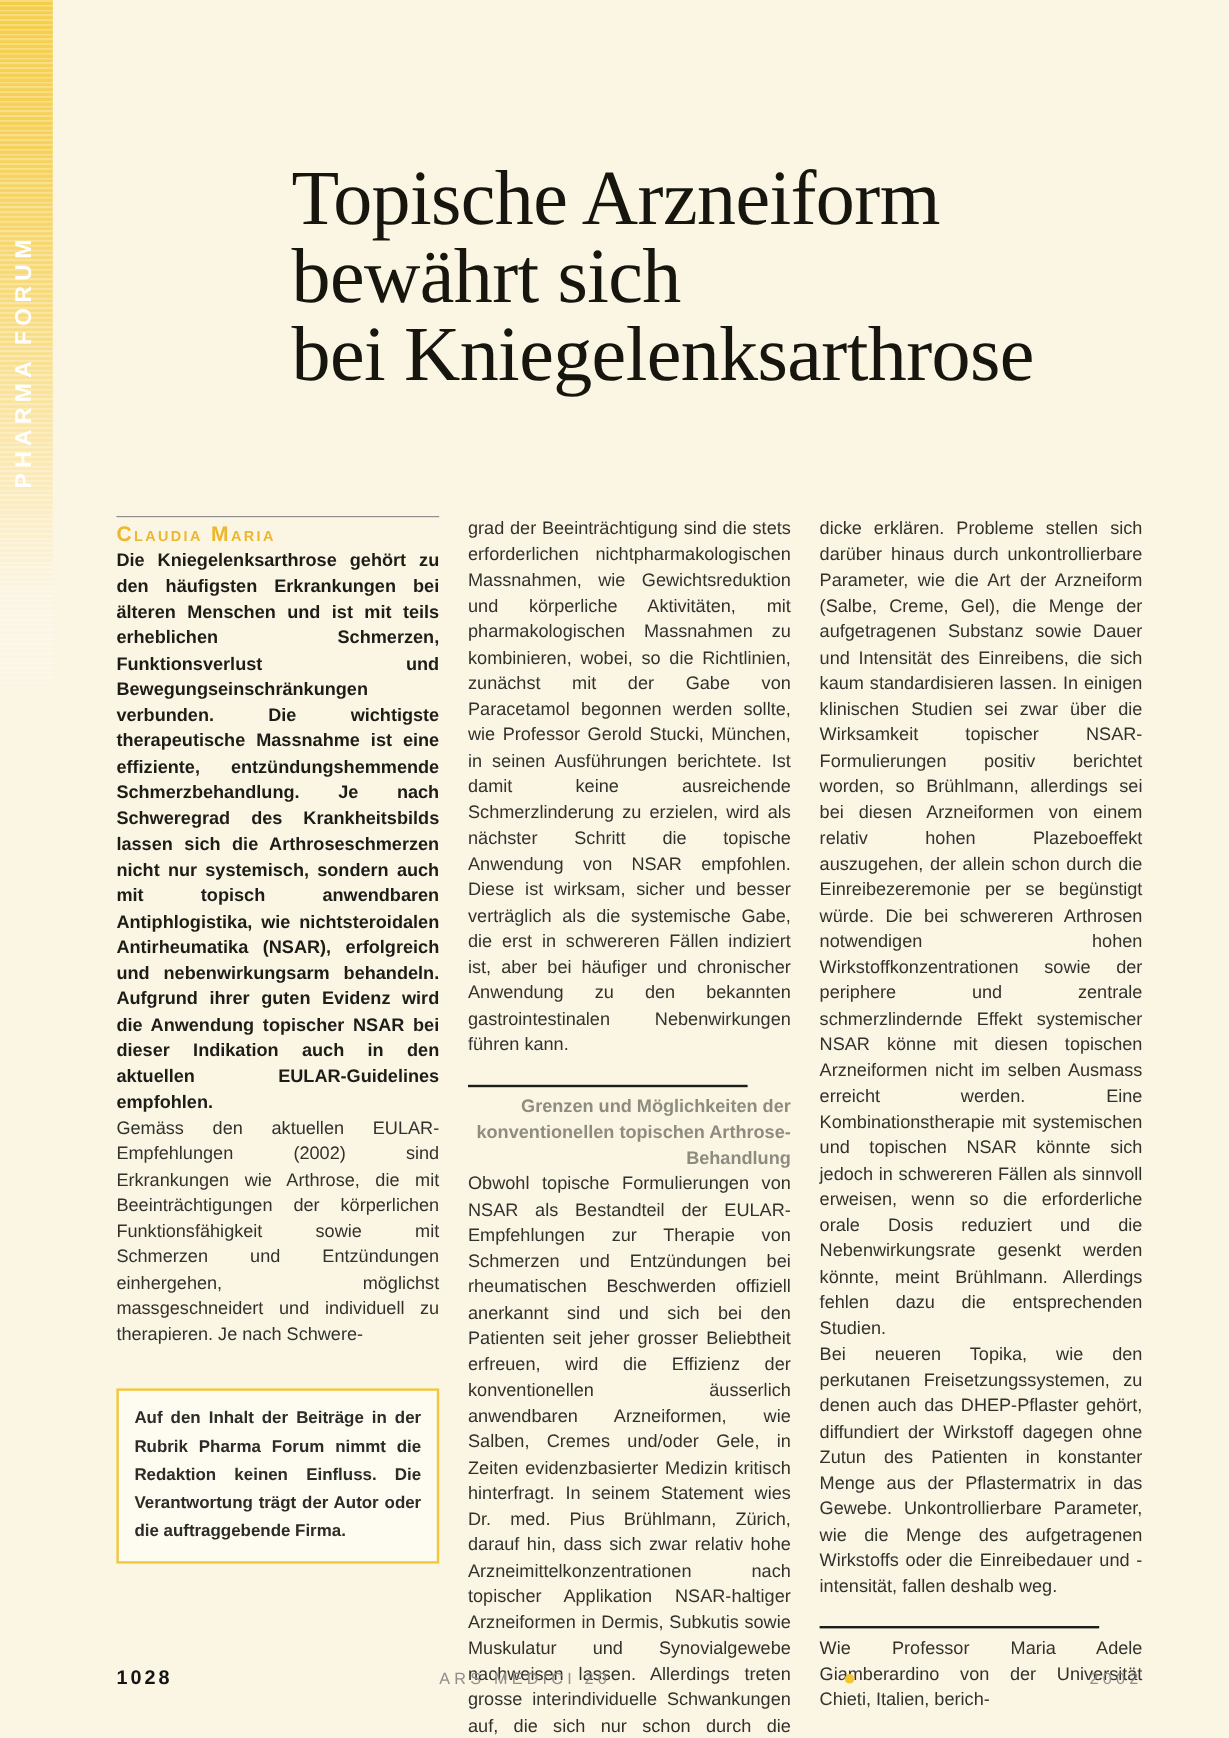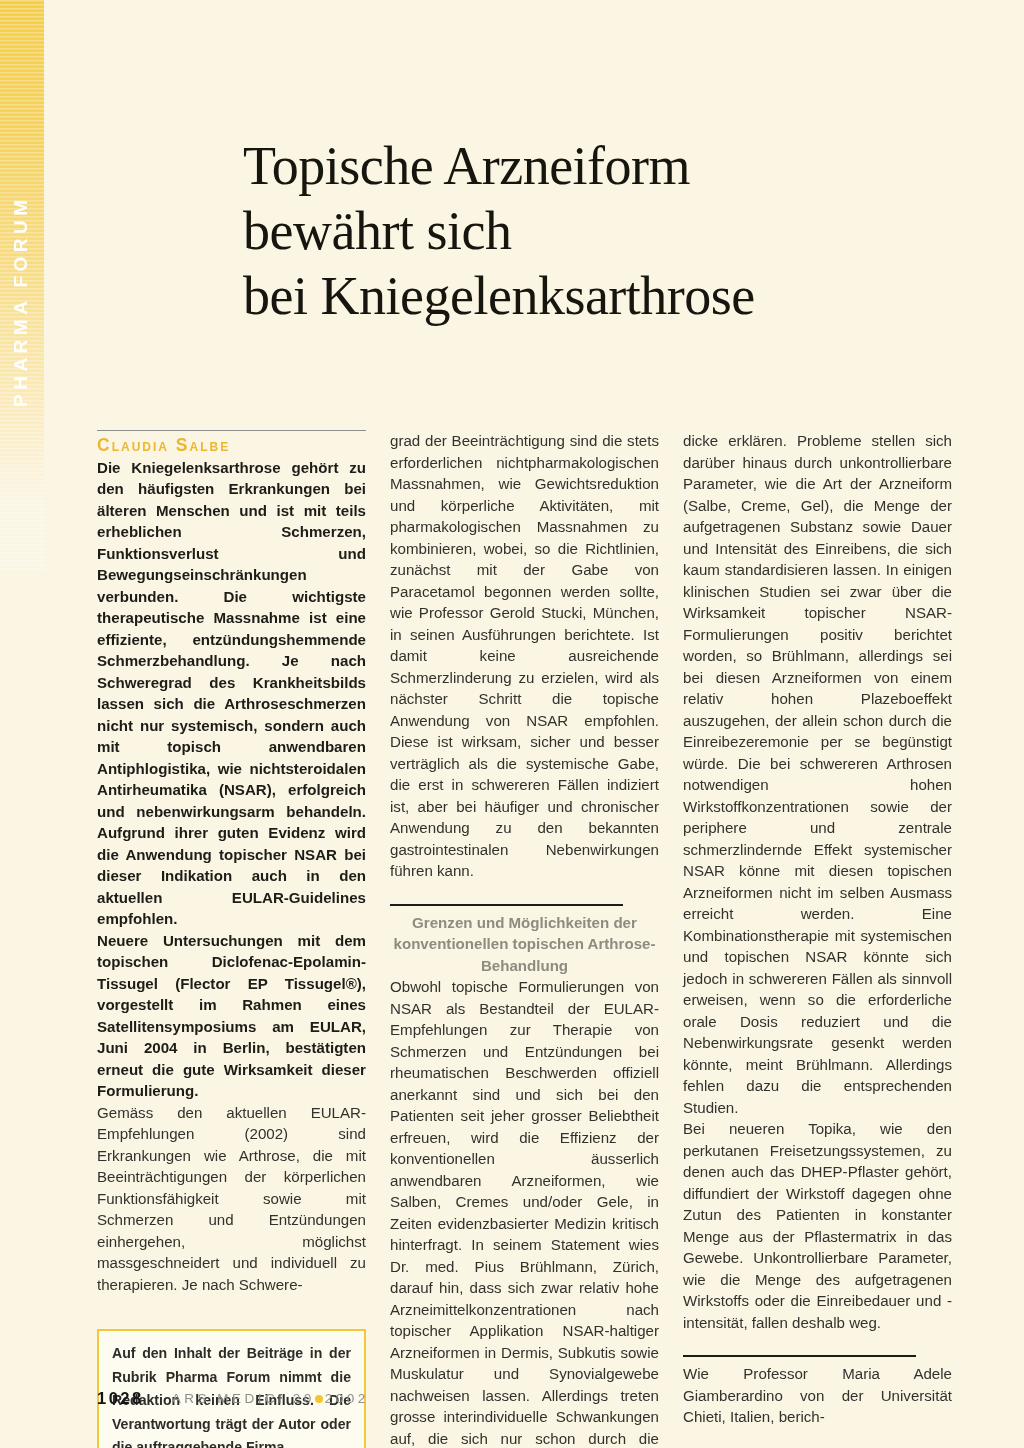--- a/index.html
+++ b/index.html
@@ -23,21 +23,21 @@
   .sidebar-label{
     position:absolute;left:10px;top:407px;
     transform:rotate(-90deg);transform-origin:0 0;
     white-space:nowrap;
     color:#FFFFFF;font-weight:bold;font-size:19px;letter-spacing:4.5px;
   }
   
   .page-title{
     position:absolute;left:243px;top:134px;margin:0;
     font-family:"Liberation Serif","DejaVu Serif",serif;
-    font-weight:400;font-size:54px;line-height:65px;
+    font-weight:400;font-size:65px;line-height:65px;
     letter-spacing:-0.5px;color:#16160f;white-space:pre-line;
   }
   
   .columns{
     position:absolute;left:97px;top:430px;width:855px;
     display:flex;gap:24px;
   }
   .col{
     width:269px;flex:0 0 269px;
     font-size:15.1px;line-height:21.5px;color:#32322d;
@@ -54,27 +54,27 @@
   .first-body-para{margin-top:42px;}
   .notice-box{
     margin-top:34px;
     border:2px solid #F2C73B;background:#FEFBF1;
     padding:11px 13px 13px 13px;
     font-size:14.1px;line-height:23.5px;font-weight:bold;color:#2c2c28;
   }
   .subhead-block{margin-top:22px;}
   .section-rule{width:233px;border-top:2px solid #1c1c1a;margin-bottom:6px;}
   .section-subheading{
-    color:#8D8C7F;font-weight:bold;text-align:center;
+    color:#8D8C7F;font-weight:bold;text-align:right;
     line-height:21.5px;white-space:pre-line;
   }
   
   .footer{
     position:absolute;left:97px;top:1389px;width:855px;
-    display:flex;align-items:center;justify-content:flex-start;
+    display:flex;align-items:center;justify-content:space-between;
   }
   .page-number{
     font-weight:bold;font-size:16.5px;letter-spacing:2.5px;color:#141414;
     margin-right:28px;
   }
   .journal-name,.journal-year{
     font-size:13.5px;font-weight:normal;letter-spacing:3.5px;color:#8E8E8C;
   }
   .separator-dot{
     display:inline-block;width:8px;height:8px;border-radius:50%;
@@ -89,24 +89,23 @@
 </div>
 
 <h1 class="page-title">Topische Arzneiform
 bewährt sich
 bei Kniegelenksarthrose</h1>
 
 <div class="columns">
 
   <div class="col">
     <div class="author-rule"></div>
-    <div class="author-name">Claudia Salbe</div>
+    <div class="author-name">Claudia Maria</div>
     <div class="lead">
       <p>Die Kniegelenksarthrose gehört zu den häufigsten Erkrankungen bei älteren Menschen und ist mit teils erheblichen Schmerzen, Funktionsverlust und Bewegungseinschränkungen verbunden. Die wichtigste therapeutische Massnahme ist eine effiziente, entzündungshemmende Schmerzbehandlung. Je nach Schweregrad des Krankheitsbilds lassen sich die Arthroseschmerzen nicht nur systemisch, sondern auch mit topisch anwendbaren Antiphlogistika, wie nichtsteroidalen Antirheumatika (NSAR), erfolgreich und nebenwirkungsarm behandeln. Aufgrund ihrer guten Evidenz wird die Anwendung topischer NSAR bei dieser Indikation auch in den aktuellen EULAR-Guidelines empfohlen.</p>
-      <p>Neuere Untersuchungen mit dem topischen Diclofenac-Epolamin-Tissugel (Flector EP Tissugel®), vorgestellt im Rahmen eines Satellitensymposiums am EULAR, Juni 2004 in Berlin, bestätigten erneut die gute Wirksamkeit dieser Formulierung.</p>
     </div>
     <p class="first-body-para">Gemäss den aktuellen EULAR-Empfehlungen (2002) sind Erkrankungen wie Arthrose, die mit Beeinträchtigungen der körperlichen Funktionsfähigkeit sowie mit Schmerzen und Entzündungen einhergehen, möglichst massgeschneidert und individuell zu therapieren. Je nach Schwere-</p>
     <div class="notice-box">
       <span>Auf den Inhalt der Beiträge in der Rubrik Pharma Forum nimmt die Redaktion keinen Einfluss. Die Verantwortung trägt der Autor oder die auftraggebende Firma.</span>
     </div>
   </div>
 
   <div class="col">
     <p>grad der Beeinträchtigung sind die stets erforderlichen nichtpharmakologischen Massnahmen, wie Gewichtsreduktion und körperliche Aktivitäten, mit pharmakologischen Massnahmen zu kombinieren, wobei, so die Richtlinien, zunächst mit der Gabe von Paracetamol begonnen werden sollte, wie Professor Gerold Stucki, München, in seinen Ausführungen berichtete. Ist damit keine ausreichende Schmerzlinderung zu erzielen, wird als nächster Schritt die topische Anwendung von NSAR empfohlen. Diese ist wirksam, sicher und besser verträglich als die systemische Gabe, die erst in schwereren Fällen indiziert ist, aber bei häufiger und chronischer Anwendung zu den bekannten gastrointestinalen Nebenwirkungen führen kann.</p>
     <div class="subhead-block">

